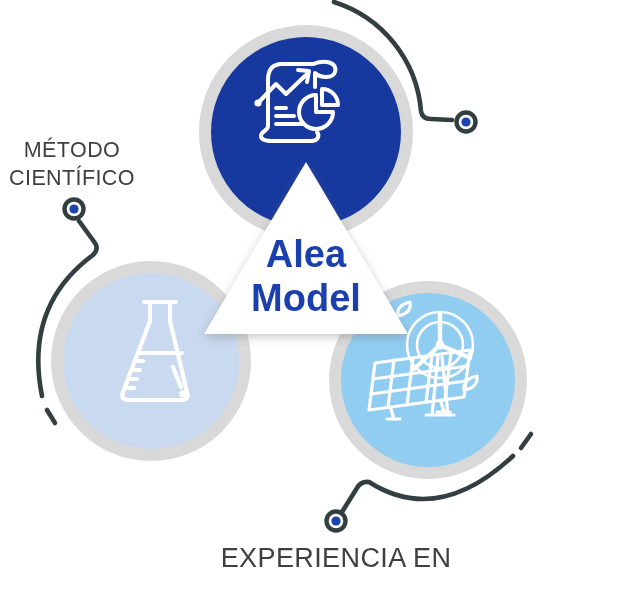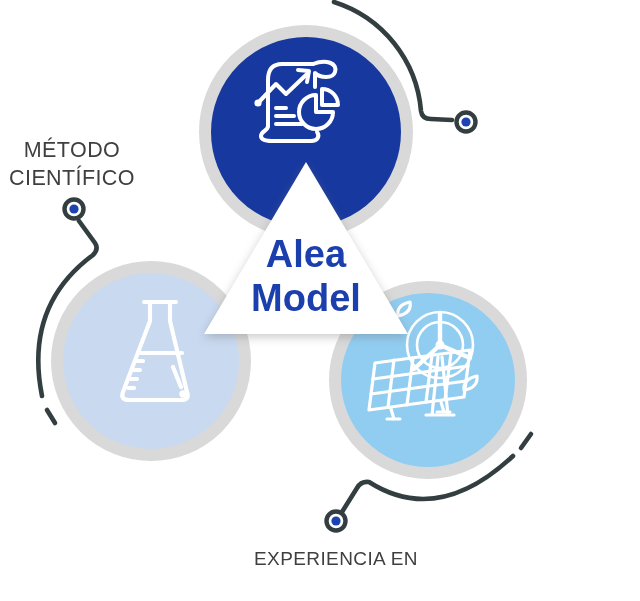--- a/index.html
+++ b/index.html
@@ -31,21 +31,21 @@
     left:202px;top:232px;width:208px;z-index:5;text-align:center;
     color:var(--brand_blue,#1c3fae);font-size:38px;line-height:44px;font-weight:700;
   }
   
   .side-label{
     z-index:6;text-align:center;color:var(--label_text,#3f3f3f);
     font-size:22px;line-height:28px;letter-spacing:.4px;white-space:nowrap;
   }
   .side-label.metodo{left:-2px;top:136px;width:148px;font-size:21.5px;}
   .side-label.previsiones{left:423px;top:147px;width:200px;}
-  .side-label.energia{left:146px;top:544px;width:380px;font-size:19px;line-height:29px;}
+  .side-label.energia{left:146px;top:544px;width:380px;font-size:27px;line-height:29px;}
 </style>
 </head>
 <body>
 
 <div class="stage">
 
   <svg class="connectors abs" width="640" height="601" viewBox="0 0 640 601">
     <path class="connector-path" d="M334 2 A125 125 0 0 1 421 111 Q422 119 431 119 L452 120"></path>
     <path class="connector-path" d="M79 221 L95 243 Q99 249 93 255 Q24 306 42 396"></path>
     <path class="connector-path" d="M47 410 L55 423"></path>

